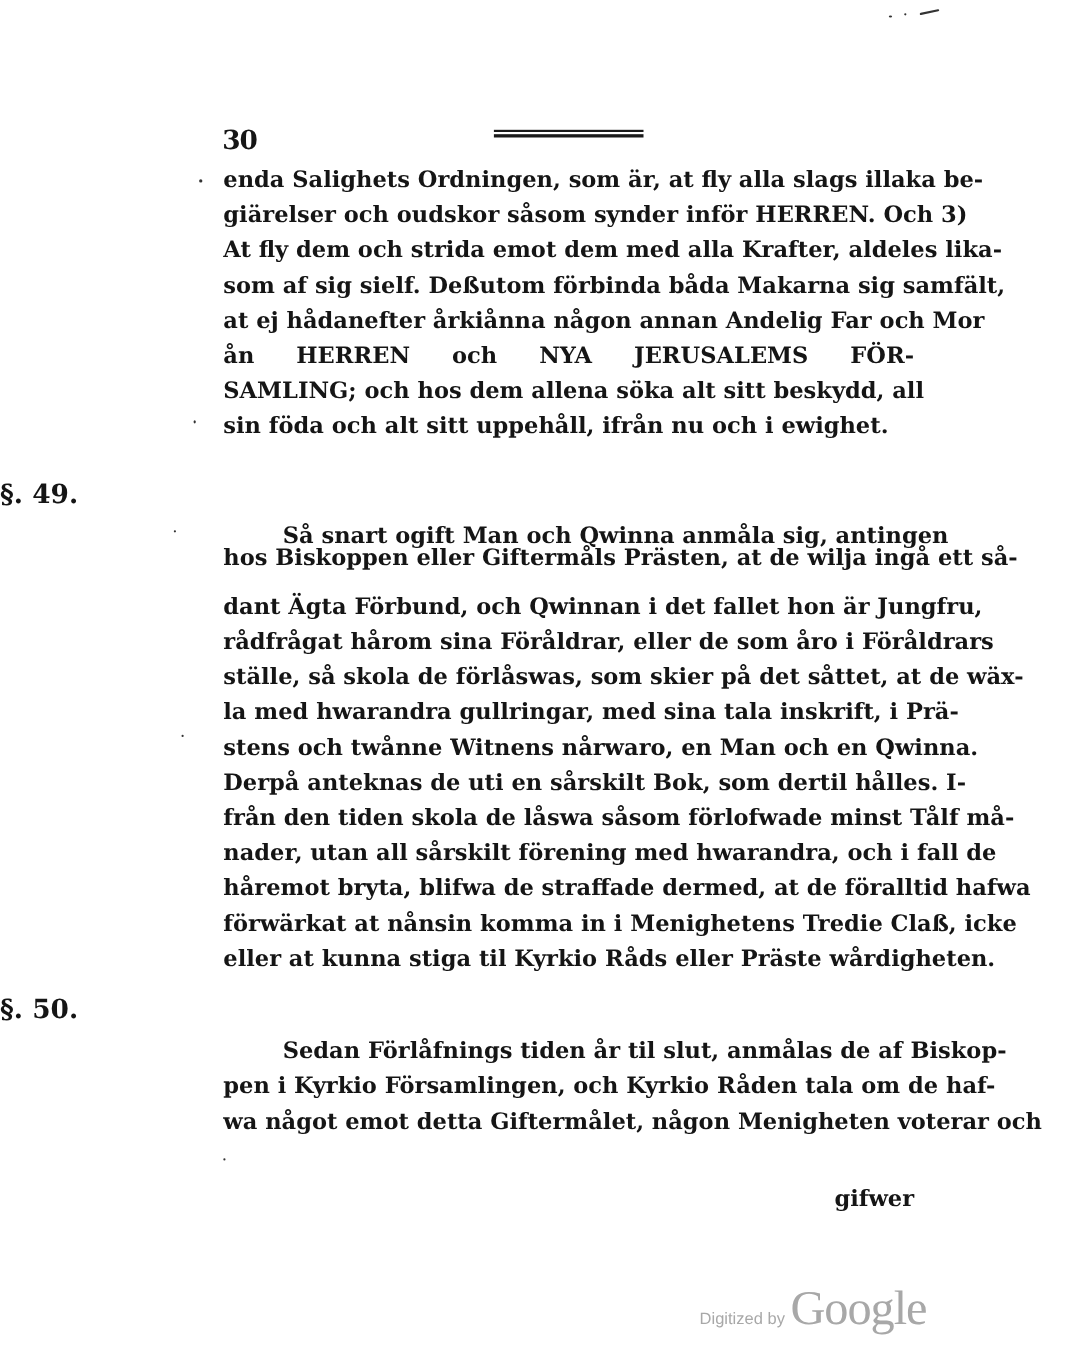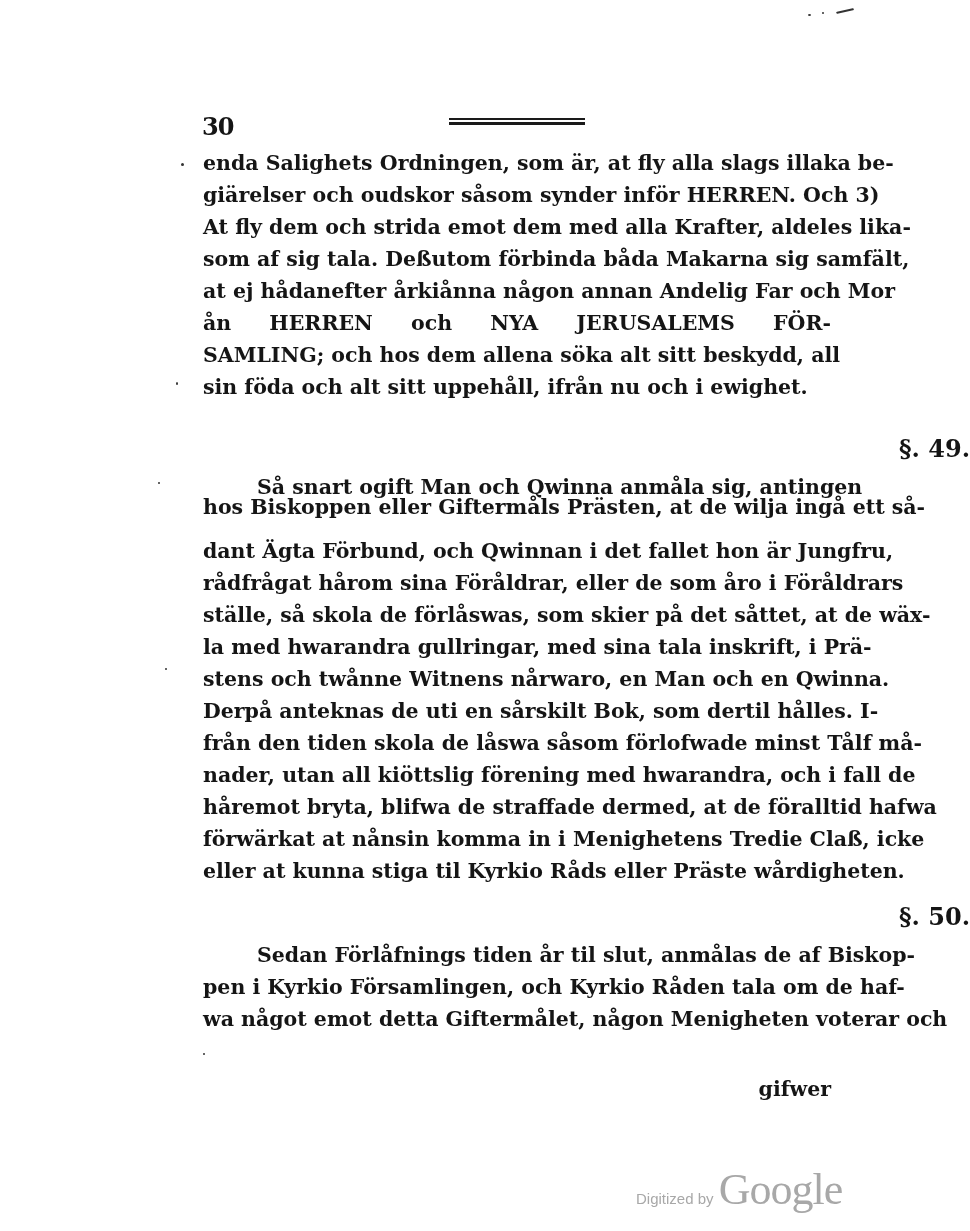--- a/index.html
+++ b/index.html
@@ -57,21 +57,21 @@
     }
     .line.right {
       text-align: right;
       text-align-last: right;
       margin-top: 38px;
     }
     .section-heading {
       position: absolute;
       left: 0;
       width: 970px;
-      text-align: right;
+      text-align: left;
       font-size: 24px;
       font-weight: bold;
     }
     .watermark {
       position: absolute;
       left: 636px;
       top: 1164px;
       color: #a8a8a8;
       white-space: nowrap;
     }
@@ -100,39 +100,39 @@
   <div class="page-number">30</div>
   <div class="header-rule">
     <div class="r1"></div>
     <div class="r2"></div>
   </div>
 
   <div>
     <div class="line" style="top:148px">enda Salighets Ordningen, som är, at fly alla slags illaka be-</div>
     <div class="line" style="top:180px">giärelser och oudskor såsom synder inför HERREN. Och 3)</div>
     <div class="line" style="top:212px">At fly dem och strida emot dem med alla Krafter, aldeles lika-</div>
-    <div class="line" style="top:244px">som af sig tala. Deßutom förbinda båda Makarna sig samfält,</div>
+    <div class="line" style="top:244px">som af sig sielf. Deßutom förbinda båda Makarna sig samfält,</div>
     <div class="line" style="top:276px">at ej hådanefter årkiånna någon annan Andelig Far och Mor</div>
     <div class="line" style="top:308px">ån HERREN och NYA JERUSALEMS FÖR-</div>
     <div class="line" style="top:340px">SAMLING; och hos dem allena söka alt sitt beskydd, all</div>
     <div class="line last" style="top:372px">sin föda och alt sitt uppehåll, ifrån nu och i ewighet.</div>
   </div>
 
   <div>
     <div class="section-heading" style="top:434px">§. 49.</div>
     <div class="line indent" style="top:472px">Så snart ogift Man och Qwinna anmåla sig, antingen</div>
     <div class="line" style="top:492px">hos Biskoppen eller Giftermåls Prästen, at de wilja ingå ett så-</div>
     <div class="line" style="top:536px">dant Ägta Förbund, och Qwinnan i det fallet hon är Jungfru,</div>
     <div class="line" style="top:568px">rådfrågat hårom sina Föråldrar, eller de som åro i Föråldrars</div>
     <div class="line" style="top:600px">ställe, så skola de förlåswas, som skier på det såttet, at de wäx-</div>
     <div class="line" style="top:632px">la med hwarandra gullringar, med sina tala inskrift, i Prä-</div>
     <div class="line" style="top:664px">stens och twånne Witnens nårwaro, en Man och en Qwinna.</div>
     <div class="line" style="top:696px">Derpå anteknas de uti en sårskilt Bok, som dertil hålles. I-</div>
     <div class="line" style="top:728px">från den tiden skola de låswa såsom förlofwade minst Tålf må-</div>
-    <div class="line" style="top:760px">nader, utan all kiöttslig förening med hwarandra, och i fall de</div>
+    <div class="line" style="top:760px">nader, utan all sårskilt förening med hwarandra, och i fall de</div>
     <div class="line" style="top:792px">håremot bryta, blifwa de straffade dermed, at de föralltid hafwa</div>
     <div class="line" style="top:824px">förwärkat at nånsin komma in i Menighetens Tredie Claß, icke</div>
     <div class="line last" style="top:856px">eller at kunna stiga til Kyrkio Råds eller Präste wårdigheten.</div>
   </div>
 
   <div>
     <div class="section-heading" style="top:902px">§. 50.</div>
     <div class="line indent" style="top:940px">Sedan Förlåfnings tiden år til slut, anmålas de af Biskop-</div>
     <div class="line" style="top:972px">pen i Kyrkio Församlingen, och Kyrkio Råden tala om de haf-</div>
     <div class="line" style="top:1004px">wa något emot detta Giftermålet, någon Menigheten voterar och</div>

